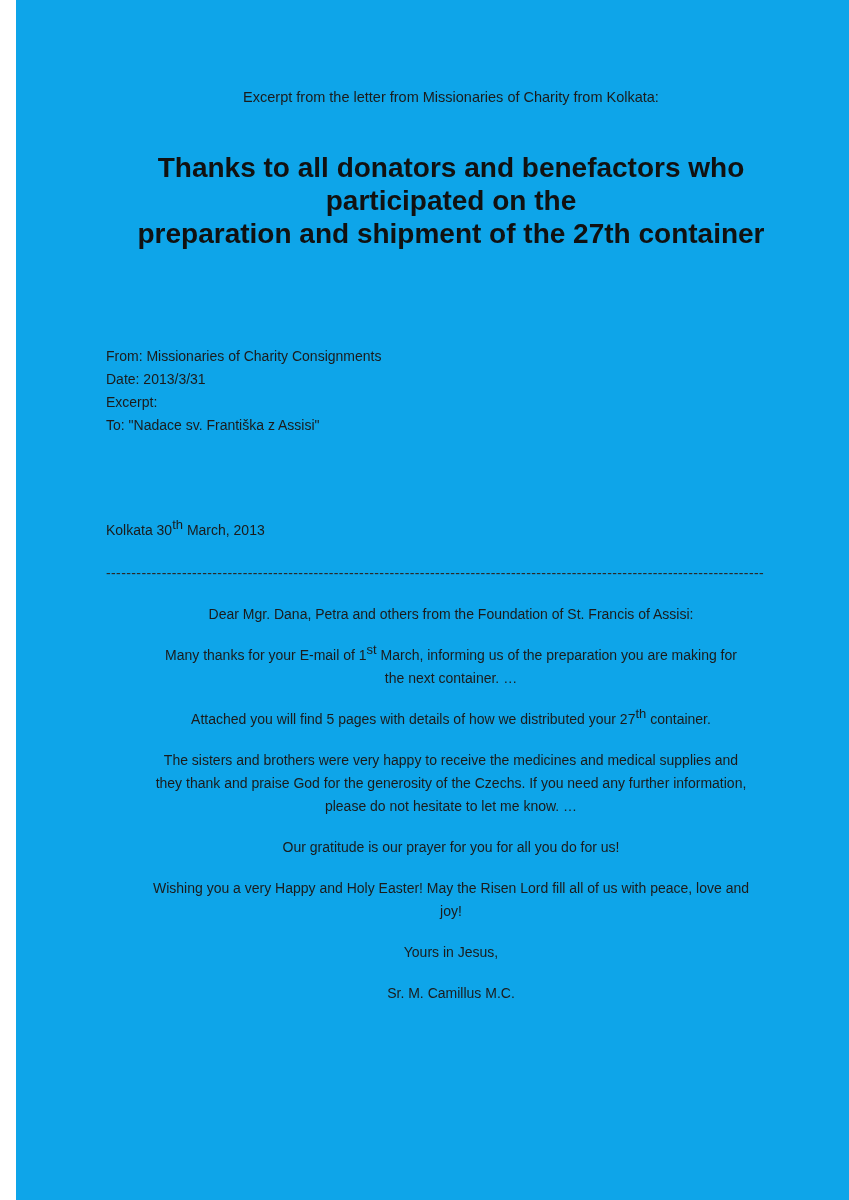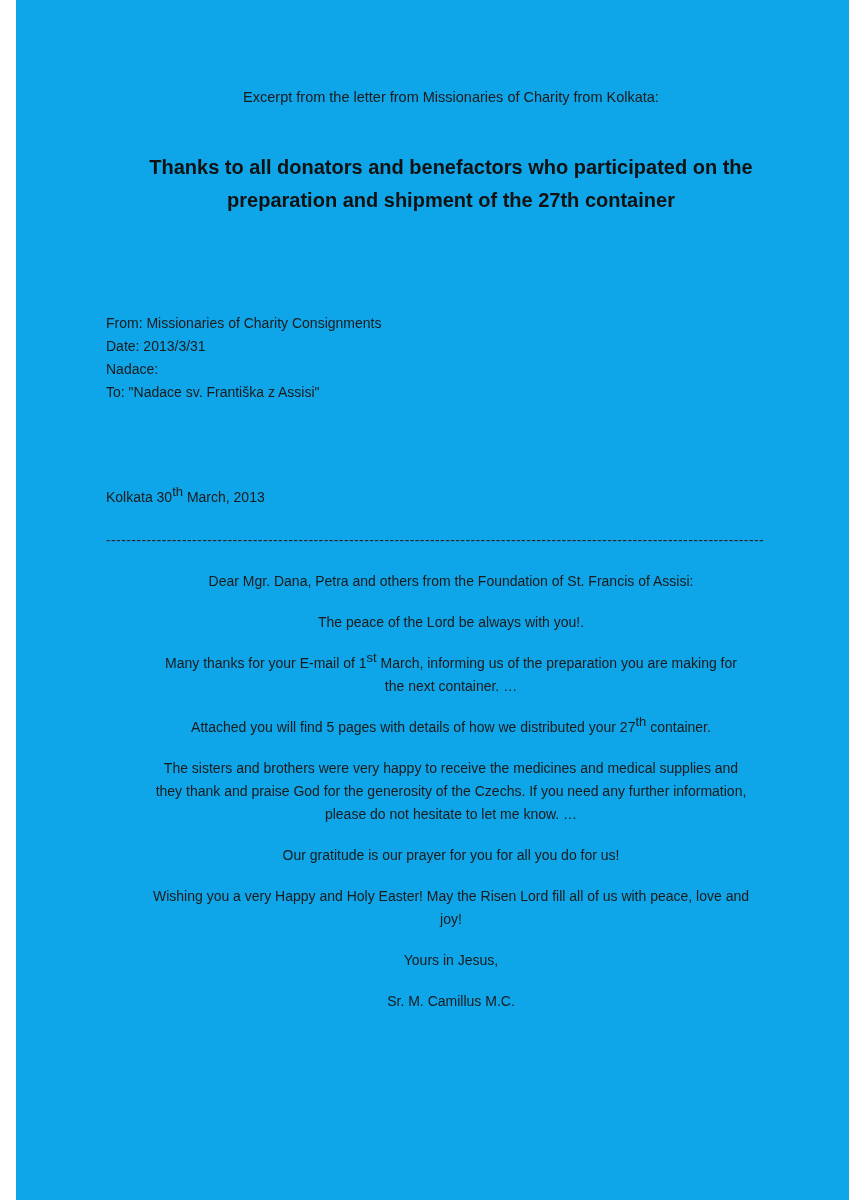--- a/index.html
+++ b/index.html
@@ -24,21 +24,21 @@
     margin-left: 16px;
   }
   .intro-line {
     margin: 0;
     font-size: 14.5px;
     line-height: 23px;
     text-align: center;
   }
   .doc-title {
     margin: 42px 0 0 0;
-    font-size: 20px;
+    font-size: 28px;
     font-weight: bold;
     line-height: 33px;
     text-align: center;
     color: #111111;
   }
   .header-block {
     margin-top: 95px;
   }
   .header-line {
     margin: 0;
@@ -86,31 +86,30 @@
   <p class="intro-line">Excerpt from the letter from Missionaries of Charity from Kolkata:</p>
 
   <div class="doc-title">
     <div>Thanks to all donators and benefactors who participated on the</div>
     <div>preparation and shipment of the 27th container</div>
   </div>
 
   <div class="header-block">
     <p class="header-line"><span>From: </span><strong>Missionaries of Charity Consignments</strong></p>
     <p class="header-line"><span>Date: 2013/3/31</span></p>
-    <p class="header-line"><span>Nadace:</span></p>
+    <p class="header-line"><span>Excerpt:</span></p>
     <p class="header-line"><span>To: "Nadace sv. Františka z Assisi"</span></p>
   </div>
 
   <p class="dateline"><span>Kolkata 30</span><sup class="sscript">th</sup><span> March, 2013</span></p>
 
   <div class="divider">----------------------------------------------------------------------------------------------------------------------------------</div>
 
   <div>
     <p class="para"><span>Dear Mgr. Dana, Petra and others from the Foundation of St. Francis of Assisi:</span></p>
-    <p class="para"><span>The peace of the Lord be always with you!.</span></p>
     <p class="para"><span>Many thanks for your E-mail of 1</span><sup class="sscript">st</sup><span> March, informing us of the preparation you are making for
 the next container. …</span></p>
     <p class="para"><span>Attached you will find 5 pages with details of how we distributed your 27</span><sup class="sscript">th</sup><span> container.</span></p>
     <p class="para"><span>The sisters and brothers were very happy to receive the medicines and medical supplies and
 they thank and praise God for the generosity of the Czechs. If you need any further information,
 please do not hesitate to let me know. …</span></p>
     <p class="para"><span>Our gratitude is our prayer for you for all you do for us!</span></p>
     <p class="para"><span>Wishing you a very Happy and Holy Easter! May the Risen Lord fill all of us with peace, love and
 joy!</span></p>
     <p class="para"><span>Yours in Jesus,</span></p>

